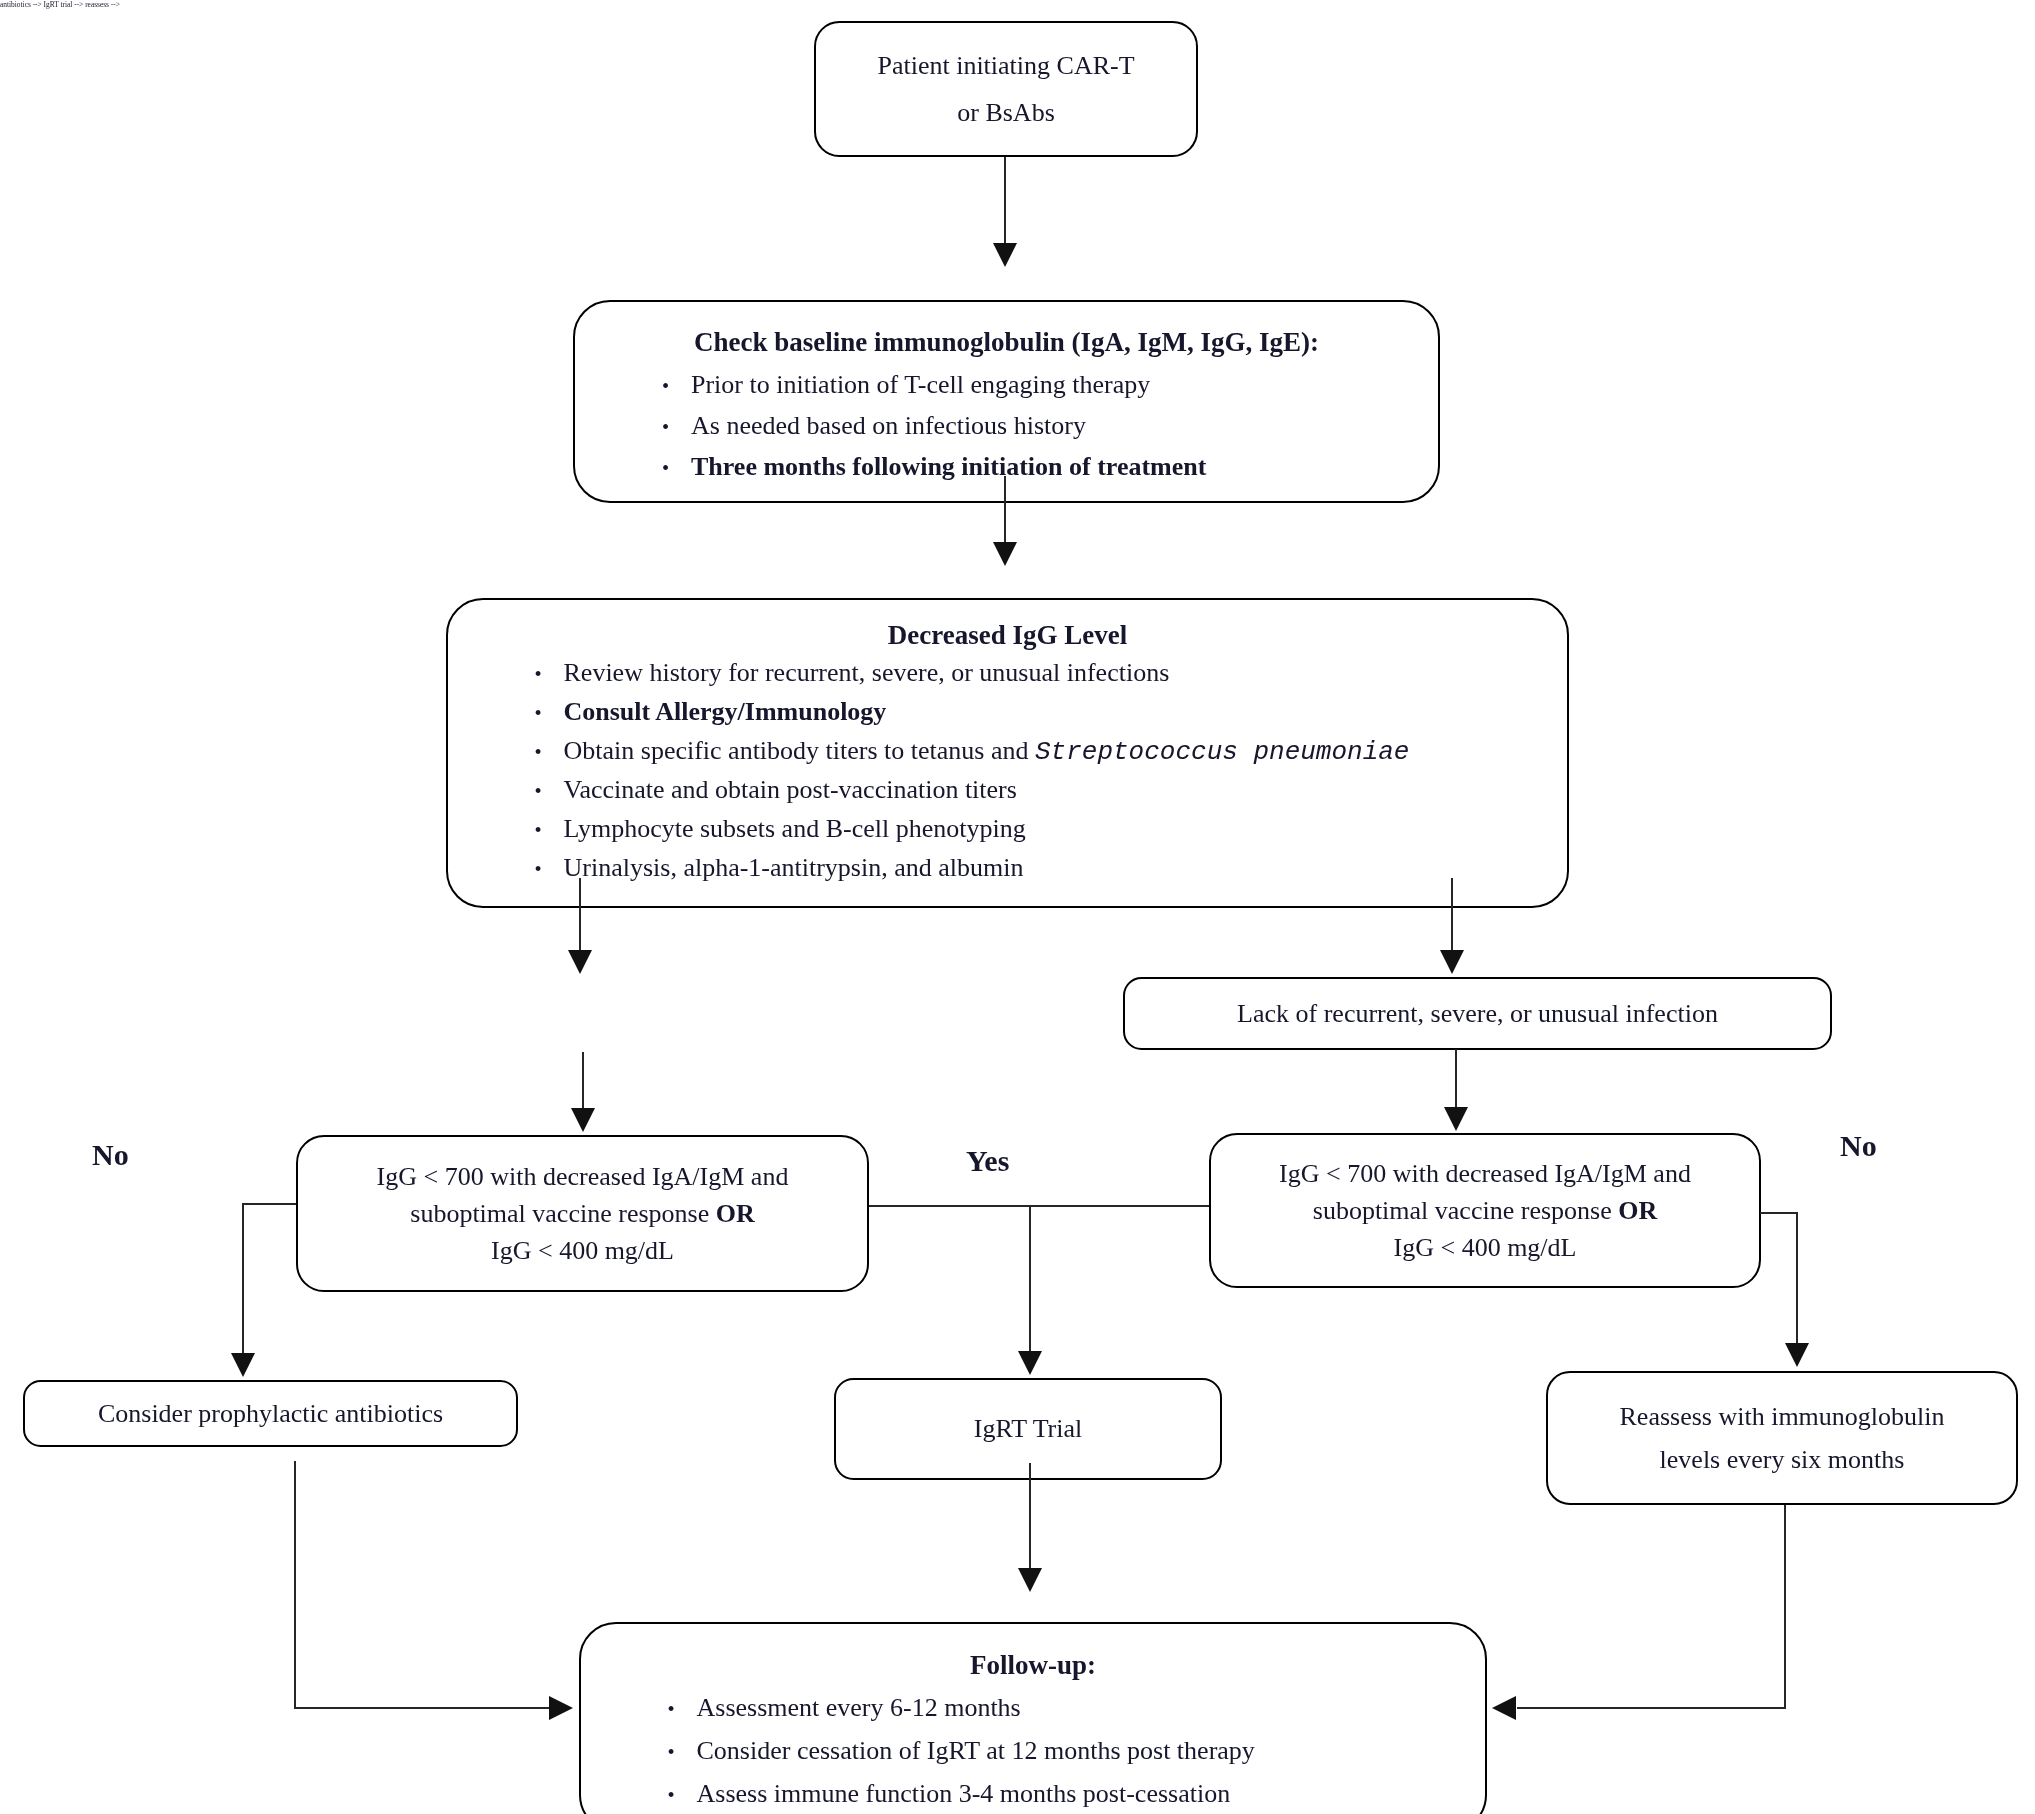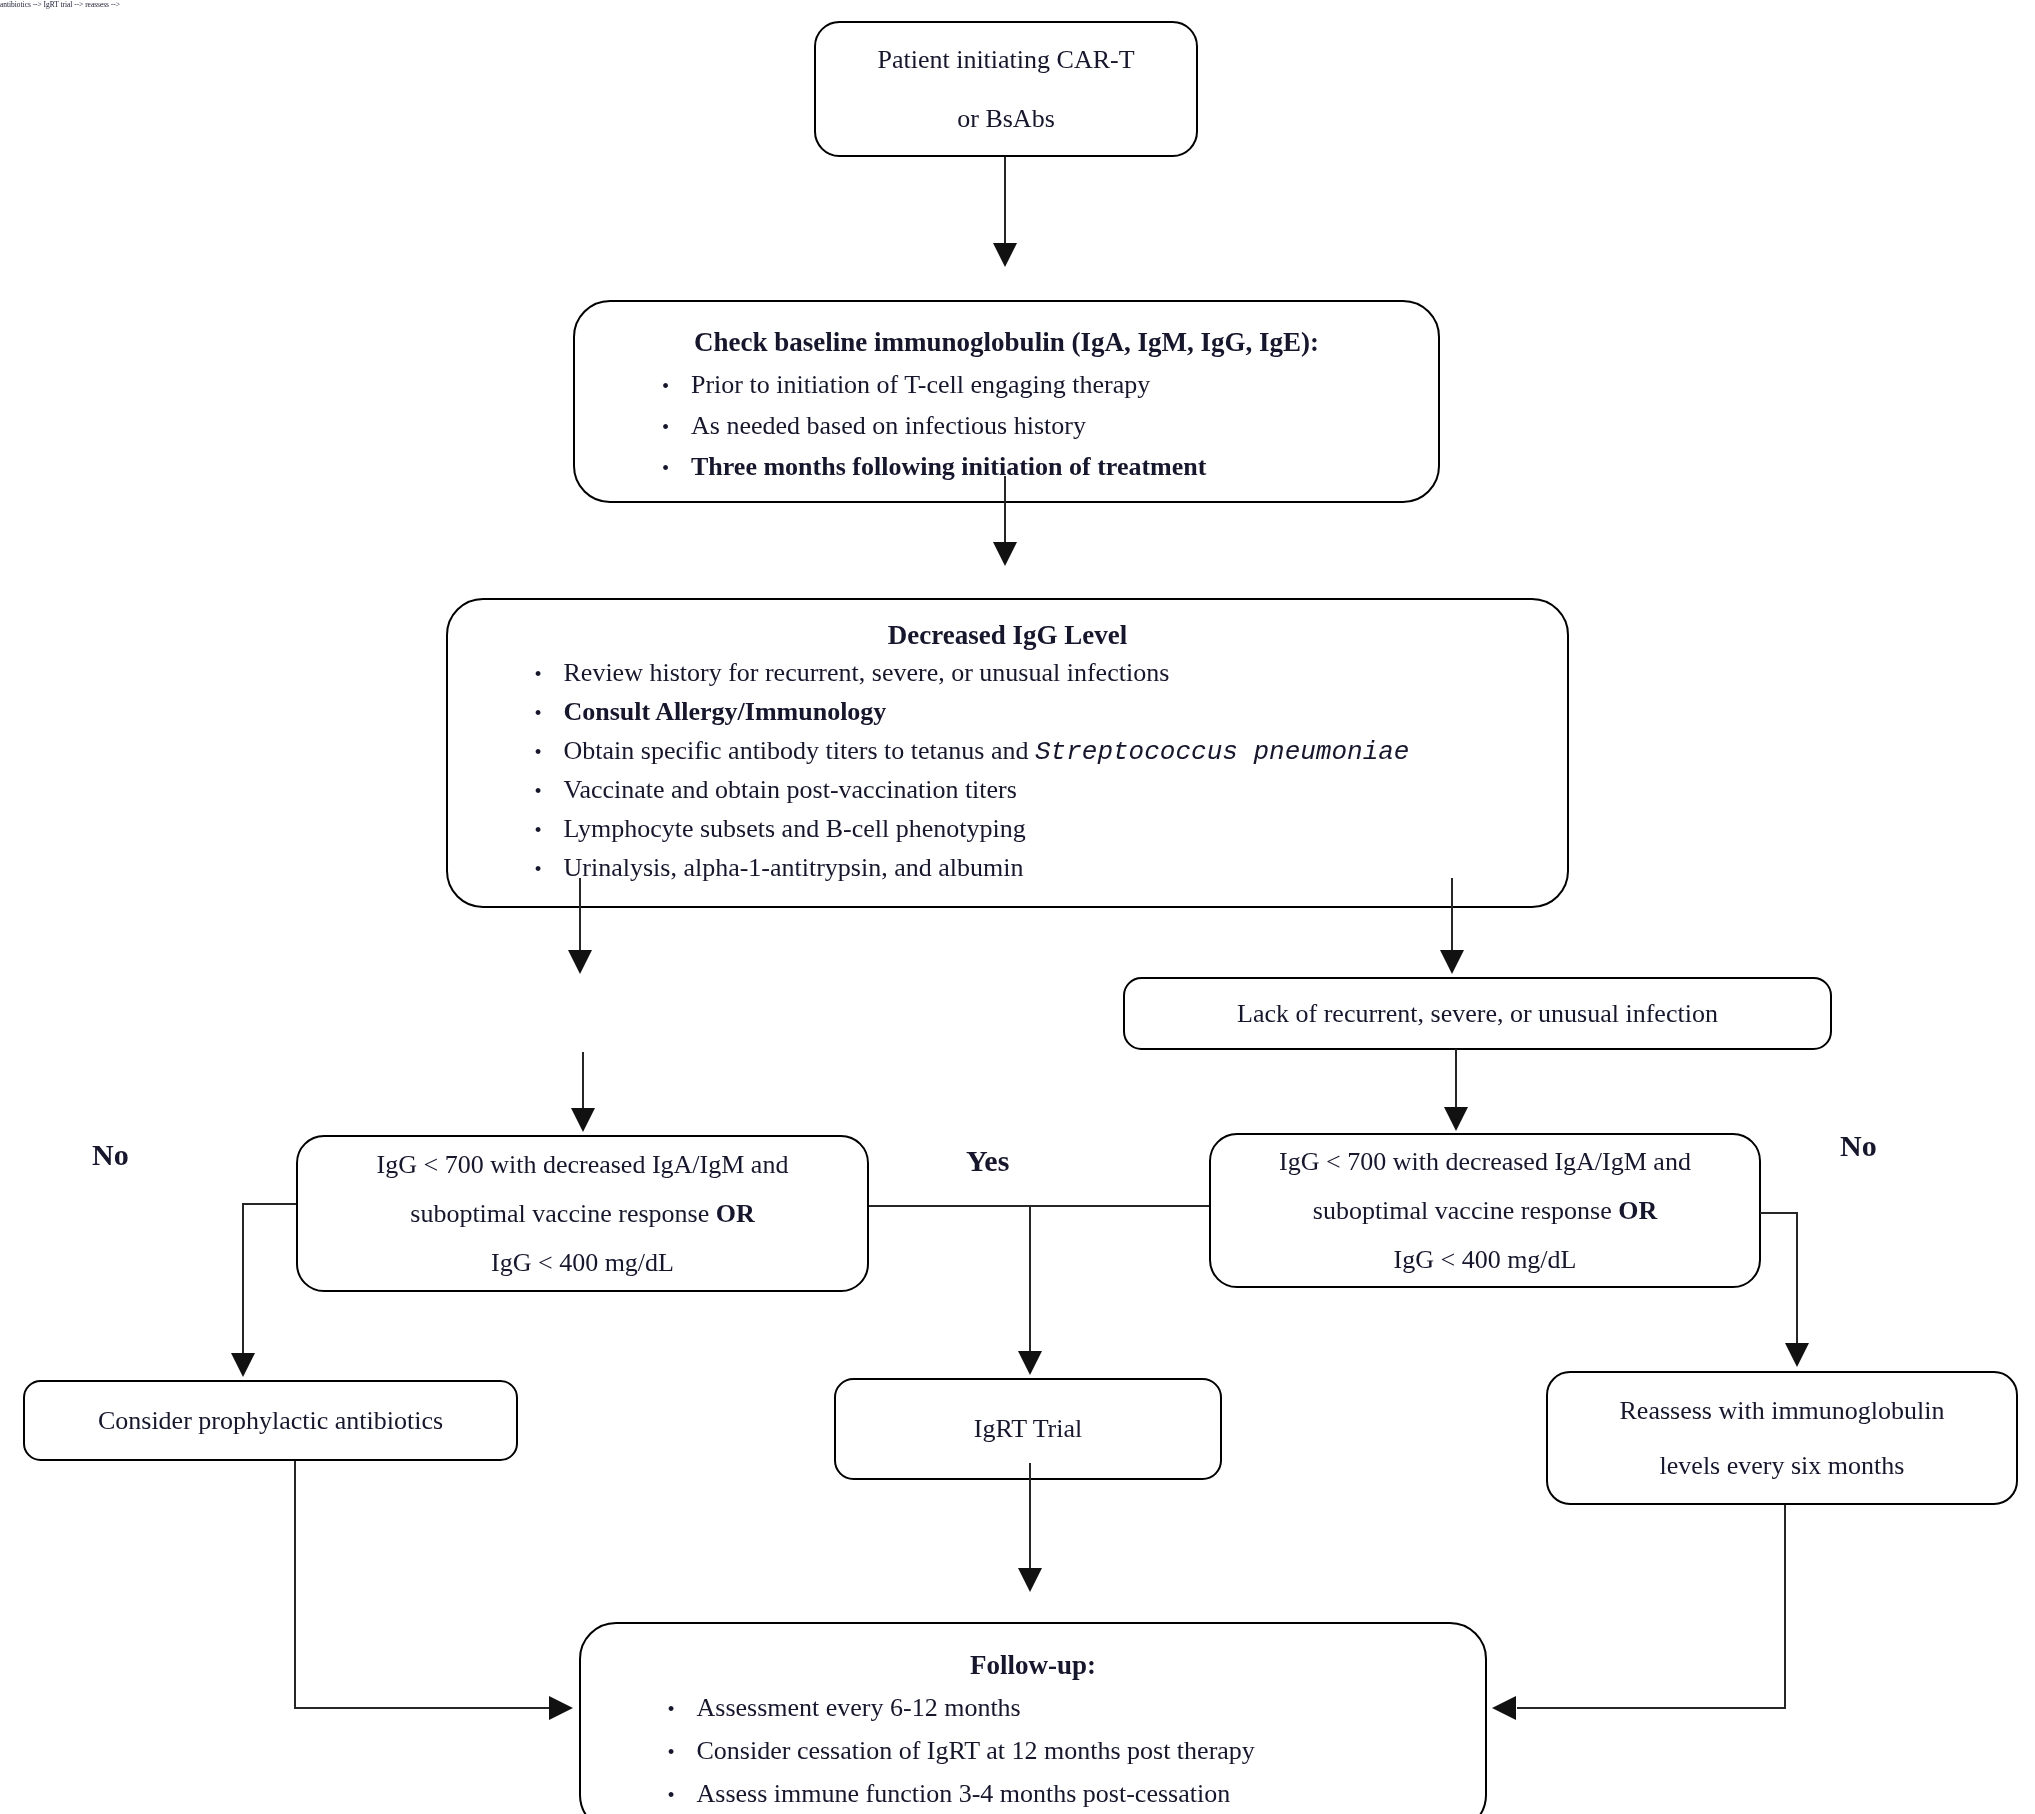--- a/index.html
+++ b/index.html
@@ -4,21 +4,21 @@
 <style>
   html,body { margin:0; padding:0; background:#ffffff; }
   #canvas {
     position:relative; width:2035px; height:1814px; background:#ffffff;
     font-family:"Liberation Serif","DejaVu Serif",serif; color:#16162c;
   }
   .node {
     position:absolute; background:#ffffff; border:2.8px solid #000000;
     border-radius:22px; box-sizing:border-box;
   }
-  .center-txt { display:flex; flex-direction:column; justify-content:center; align-items:center; text-align:center;gap:12px; }
+  .center-txt { display:flex; flex-direction:column; justify-content:center; align-items:center; text-align:center; }
   .fs { font-size:26px; }
   .title { font-weight:bold; font-size:27px; text-align:center; line-height:32px; }
   .r-md { border-radius:25.4px; }
   .r-lg { border-radius:37px;margin-top:27px; }
   .brow { display:flex; align-items:baseline; }
   .bdot { flex:0 0 51px; text-align:center; font-size:20.3px; }
   .btxt { font-size:26px; }
   .vline { position:absolute; width:2.3px; background:#262626; }
   .hline { position:absolute; height:2.3px; background:#262626; }
   .arr-down { position:absolute; width:0; height:0;
@@ -37,21 +37,21 @@
   #node-baseline .brow { line-height:40px; padding-left:42px; }
   #node-baseline .rows { margin-top:7.4px; }
   #node-igg     { left:446px;  top:571px; width:1123px; height:310px; padding:19.4px 18.5px 0 18.5px; }
   #node-igg .brow { line-height:38px; padding-left:46px; }
   #node-igg .rows { margin-top:2.8px; }
   #node-igg .btxt { font-size:26px; }
   #node-branch-left  { left:296px;  top:978px; width:578px; height:74px; border-radius:18.5px; }
   #node-branch-right { left:1123px; top:977px; width:709px; height:73px; border-radius:18.5px; }
   #node-decision-left  { left:296px;  top:1135px; width:573px; height:157px; line-height:37px; border-radius:28px; }
   #node-decision-right { left:1209px; top:1133px; width:552px; height:155px; line-height:37px; border-radius:28px; }
-  #node-antibiotics { left:23px;   top:1380px; width:495px; height:81px; border-radius:17.6px; }
+  #node-antibiotics { left:23px;   top:1380px; width:495px; height:67px; border-radius:17.6px; }
   #node-igrt        { left:834px; top:1378px; width:388px;  height:102px; border-radius:19.4px; }
   #node-reassess    { left:1546px; top:1371px; width:472px; height:134px; line-height:43px; border-radius:24px; }
   #node-followup    { left:579px; top:1595px; width:908px; height:210px; padding:25px 18.5px 0 18.5px; }
   #node-followup .brow { line-height:41px; padding-left:46px; }
   #node-followup .rows { margin-top:5.5px; }
 
   
   #label-no-left  { left:92px;  top:1138px; }
   #label-yes      { left:966px; top:1144px; }
   #label-no-right { left:1840px; top:1129px; }

